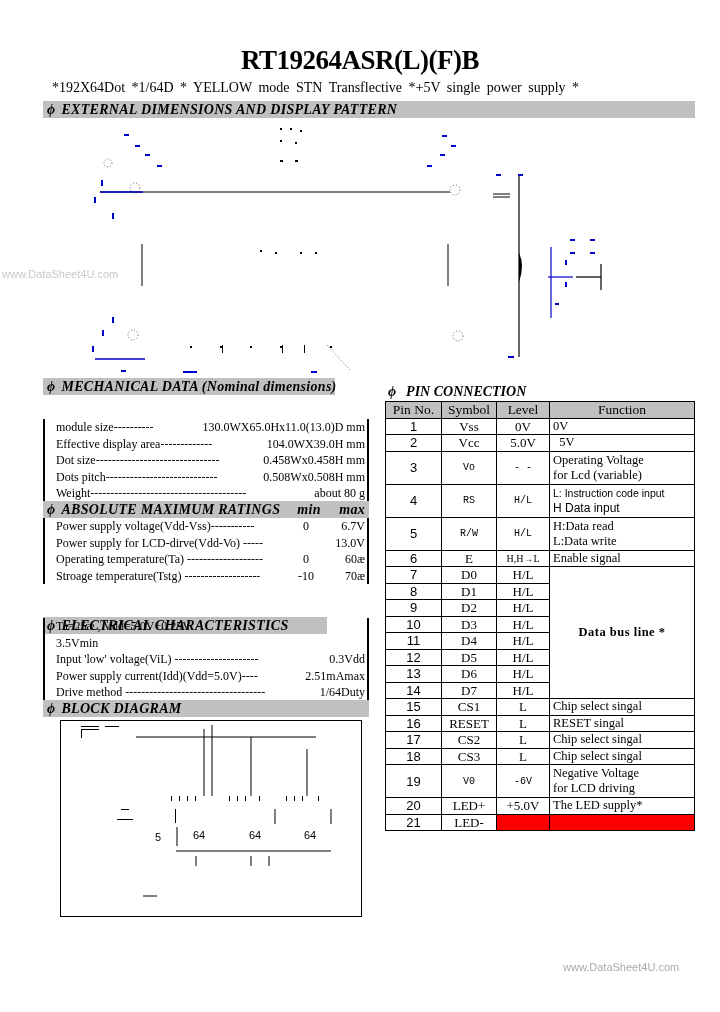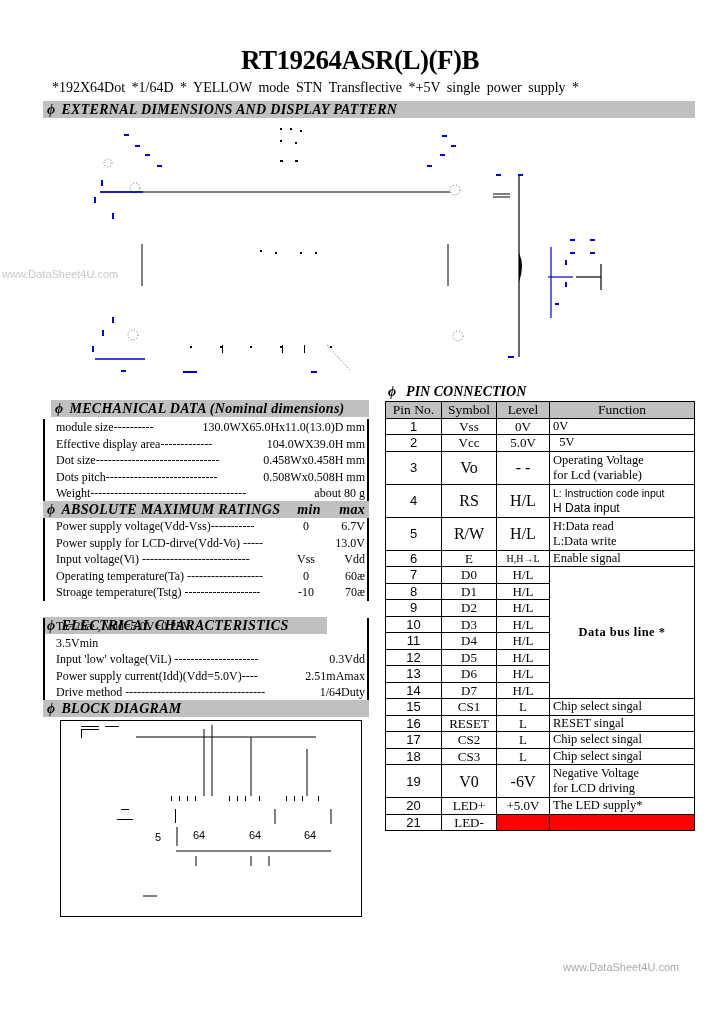--- a/index.html
+++ b/index.html
@@ -23,21 +23,21 @@
   .spec-row .v1 { width: 42px; text-align: center; }
   .spec-row .v2 { width: 38px; text-align: right; }
   .spec-row .val { }
 
   .pin-title { position: absolute; left: 388px; top: 384px; font-style: italic; font-weight: bold; font-size: 14px; white-space: nowrap; }
   table.pins { position: absolute; left: 385px; top: 401px; width: 310px; border-collapse: collapse; font-size: 13px; }
   table.pins th, table.pins td { border: 1.5px solid #000; padding: 0 2px; height: 16.5px; line-height: 15px; }
   table.pins th { background: #c0c0c0; font-weight: normal; font-size: 13.5px; }
   table.pins td.c { text-align: center; }
   table.pins td.num { font-family: "Liberation Sans", sans-serif; font-size: 13px; }
-  table.pins td.sans { font-family: Liberation Serif, serif; font-size: 16px; }
+  table.pins td.sans { font-family: Liberation Mono, monospace; font-size: 10px; }
   table.pins td.fn { text-align: left; padding-left: 3px; font-size: 12.5px; }
   table.pins td.fn-sans { font-family: "Liberation Sans", sans-serif; font-size: 10.5px; }
   table.pins tr.tall td { height: 33px; }
   table.pins td.red { background: #ff0000; }
   table.pins td.bus { text-align: center; font-weight: bold; font-size: 12.5px; letter-spacing: 0.5px; }
 
   .block-diagram { position: absolute; left: 60px; top: 720px; width: 302px; height: 197px; border: 1.5px solid #000; border-top: 1.5px solid #000; }
 </style>
 </head>
 <body>
@@ -123,21 +123,21 @@
       <rect x="330" y="346" width="2" height="2"></rect>
     <rect x="222" y="345" width="1" height="8"></rect>
       <rect x="282" y="345" width="1" height="8"></rect>
       <rect x="304" y="345" width="1" height="8"></rect>
   </g>
   <line x1="327" y1="345" x2="350" y2="370" stroke="#000" stroke-width="0.6" stroke-dasharray="1,2"></line>
 </svg>
 
 <div class="watermark" style="left:2px; top:268px;">www.DataSheet4U.com</div>
 
-<div class="section-bar" style="left:43px; top:400px; width:318px;margin-left:8px;">
+<div class="section-bar" style="left:43px; top:378px; width:292px;">
   <span class="sym">ϕ</span><span>MECHANICAL  DATA  (Nominal  dimensions)</span>
 </div>
 <div class="spec-box" style="top:419px;">
   <div class="spec-row">
       <span class="lbl">module  size----------</span>
       <span class="val">130.0WX65.0Hx11.0(13.0)D mm</span>
     </div>
   <div class="spec-row">
       <span class="lbl">Effective  display  area-------------</span>
       <span class="val">104.0WX39.0H  mm</span>
@@ -165,25 +165,20 @@
 <div class="spec-box" style="top:518px;">
   <div class="spec-row">
       <span class="lbl">Power  supply voltage(Vdd-Vss)-----------</span>
       <span class="v1">0</span>
       <span class="v2">6.7V</span>
     </div>
   <div class="spec-row">
       <span class="lbl">Power supply for LCD-dirve(Vdd-Vo) -----</span>
       <span class="v1"></span>
       <span class="v2">13.0V</span>
-    </div>
-  <div class="spec-row">
-      <span class="lbl">Input   voltage(Vi) ---------------------------</span>
-      <span class="v1">Vss</span>
-      <span class="v2">Vdd</span>
     </div>
   <div class="spec-row">
       <span class="lbl">Operating   temperature(Ta) -------------------</span>
       <span class="v1">0</span>
       <span class="v2">60æ</span>
     </div>
   <div class="spec-row">
       <span class="lbl">Stroage  temperature(Tstg) -------------------</span>
       <span class="v1">-10</span>
       <span class="v2">70æ</span>

